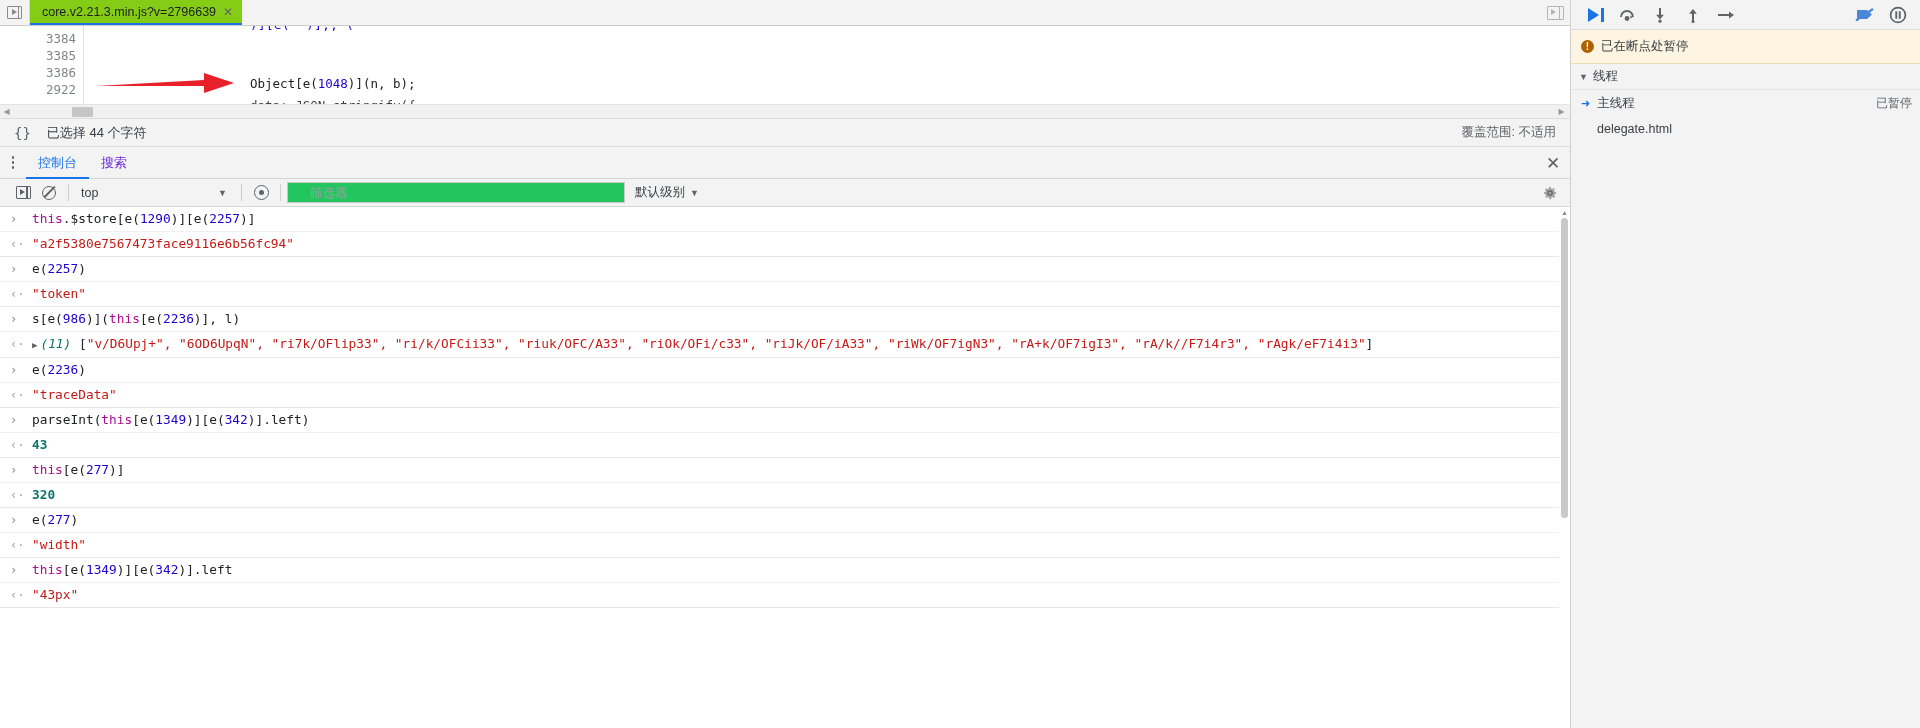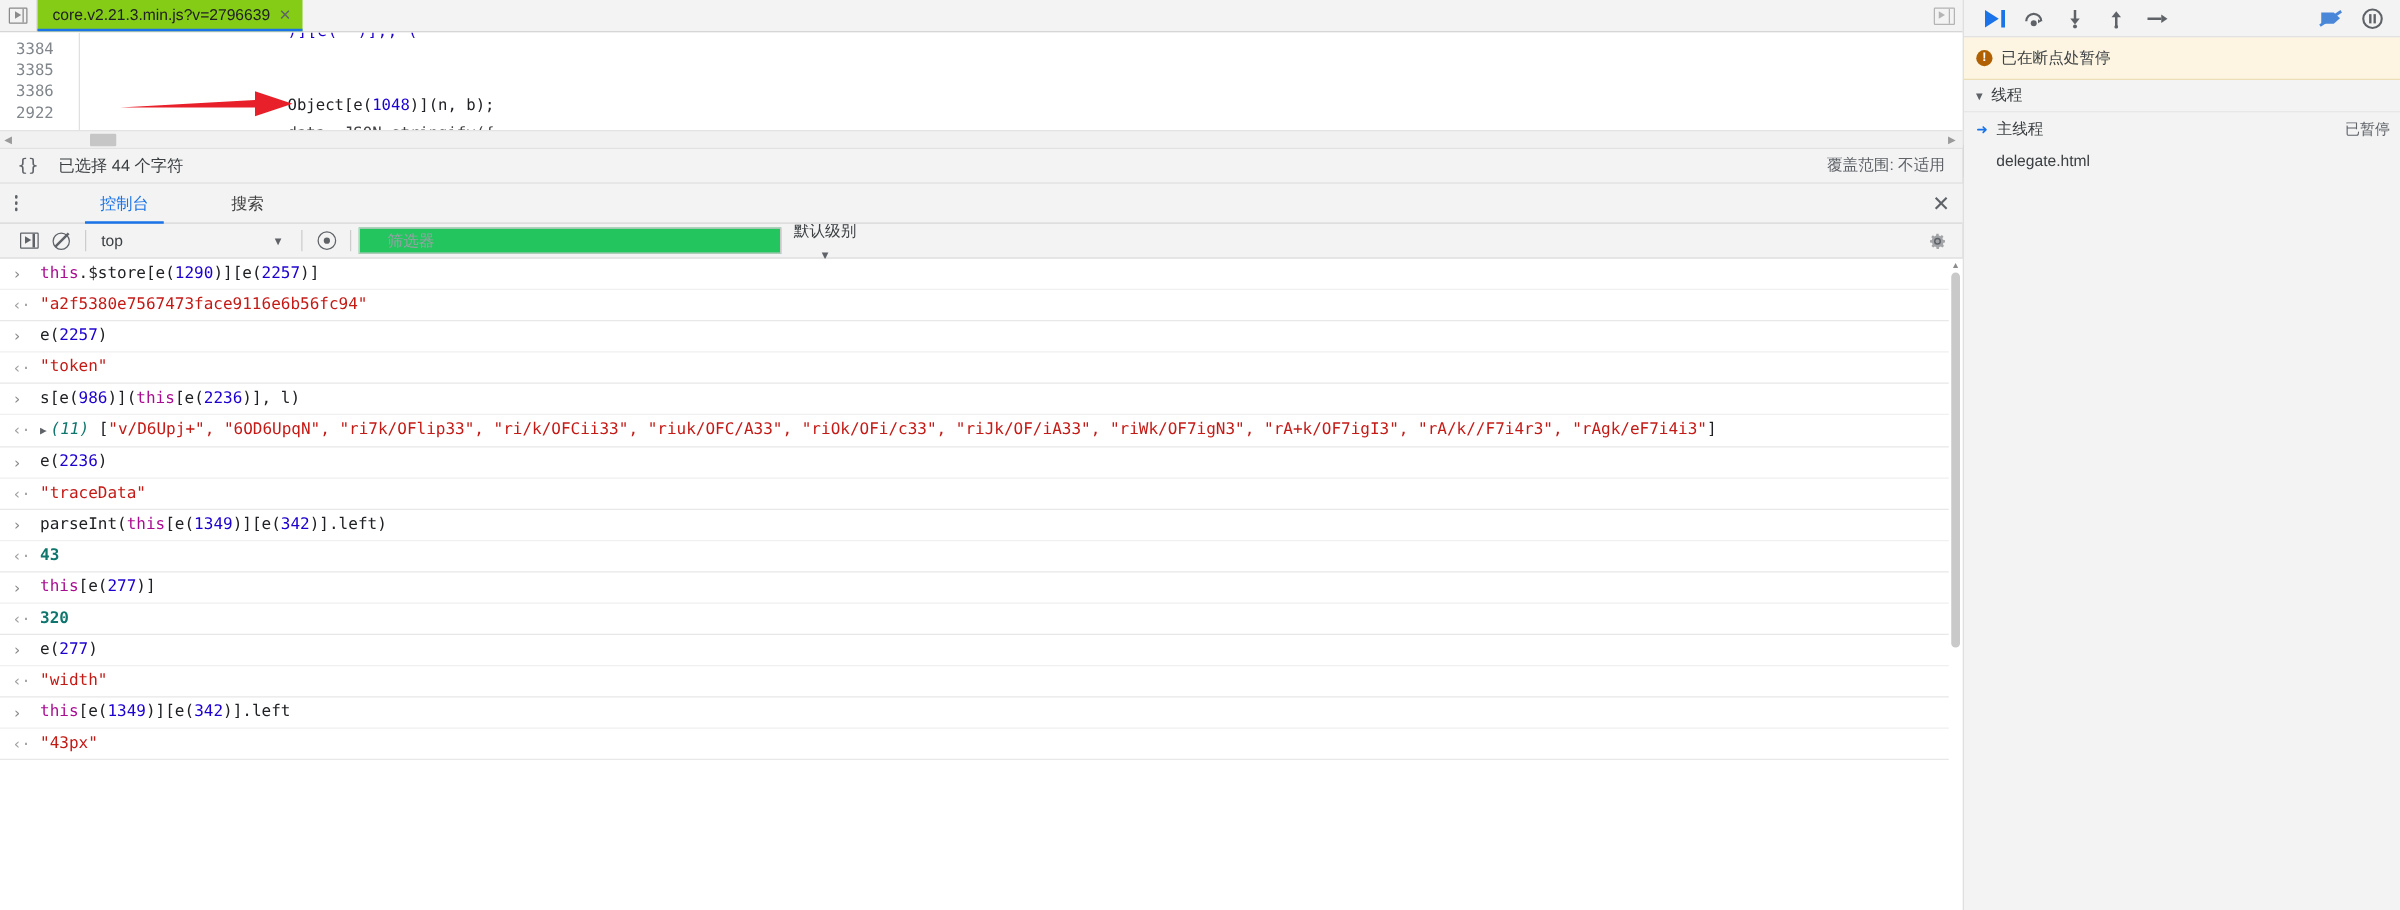--- a/index.html
+++ b/index.html
@@ -56,22 +56,22 @@
     width: 0; height: 0; border-left: 5px solid #b4b4b4;
     border-top: 3.5px solid transparent; border-bottom: 3.5px solid transparent;
   }
   .sidebar-toggle-btn::after {
     content: ""; position: absolute; right: 3px; top: 0px; bottom: 0px; width: 1.4px; background: #b4b4b4;
   }
 
   
   .editor-wrap { position: relative; flex: none; height: 78px; background: #fff; overflow: hidden; display: flex; }
   .gutter {
-    width: 64px; background: #fff; border-right: 1px solid #e0e0e0;
-    text-align: right; padding-right: 20px; flex: none;
+    width: 84px; background: #fff; border-right: 1px solid #e0e0e0;
+    text-align: right; padding-right: 7px; flex: none;
     font-family: "DejaVu Sans Mono", monospace; font-size: 12.5px; color: #80868b;
     padding-top: 4px;
   }
   .gutter div { height: 17px; line-height: 17px; }
   .code-area {
     flex: 1; position: relative; padding-top: 4px; overflow: hidden;
     font-family: "DejaVu Sans Mono", monospace; font-size: 12.5px;
     white-space: pre; color: #202124;
   }
   .code-area .cl { height: 17px; line-height: 17px; padding-left: 166px; }
@@ -112,29 +112,29 @@
     display: flex; align-items: center; padding: 0 14px; flex: none;
     font-size: 13px; color: #3c4043;
   }
   .statusbar .braces { font-family: "DejaVu Sans Mono", monospace; font-size: 14px; color: #5f6368; margin-right: 16px; }
   .statusbar .spacer { flex: 1; }
   .statusbar .coverage { color: #5f6368; font-size: 12.5px; }
 
   
   .drawer-tabs {
     height: 32px; background: #f3f3f3; border-bottom: 1px solid #d6d6d6;
-    display: flex; align-items: center; flex: none; position: relative; gap: 42px;
+    display: flex; align-items: center; flex: none; position: relative;
   }
   .kebab {
     width: 26px; height: 32px; display: flex; flex-direction: column;
     align-items: center; justify-content: center; gap: 2.5px;
   }
   .kebab span { width: 2.5px; height: 2.5px; border-radius: 50%; background: #5f6368; display: block; }
   .dtab {
-    padding: 0 12px; height: 31px; line-height: 31px; font-size: 13px; color: #404040;
+    padding: 0 12px; height: 31px; line-height: 31px; font-size: 13px; color: #6d28d9;
   }
   .dtab.active { color: #1a73e8; border-bottom: 2px solid #1a73e8; height: 32px; line-height: 31px; }
   .drawer-close {
     position: absolute; right: 0; top: 0; width: 34px; height: 32px;
     display: flex; align-items: center; justify-content: center;
     font-size: 17px; color: #5f6368; font-weight: 300;
   }
 
   
   .ctoolbar {
@@ -164,21 +164,21 @@
     display: flex; align-items: center; justify-content: center;
   }
   .eye-icon i { width: 5px; height: 5px; border-radius: 50%; background: #5f6368; display: block; }
   .filter-box {
     width: 338px; height: 21px; background: #22c55e; border: 1px solid #c9c9c9;
     padding: 0 22px; font-size: 12.5px; color: #3c4043; line-height: 19px;
   }
   .filter-box::placeholder { color: #9aa0a6; }
   .level-select {
     margin-left: 10px; font-size: 12.5px; color: #3c4043;
-    display: flex; align-items: center; gap: 5px; flex-direction: column;
+    display: flex; align-items: center; gap: 5px;
   }
   .level-select .caret-dn { font-size: 9px; color: #5f6368; }
   .ct-spacer { flex: 1; }
   .gear-icon { position: relative; width: 16px; height: 16px; margin-right: 12px; }
 
   
   .console-list { flex: 1; overflow: hidden; background: #fff; position: relative; }
   .cmsg {
     display: flex; align-items: flex-start; min-height: 24px;
     padding: 3px 0 3px 10px; border-bottom: 1px solid #f0f0f0;

